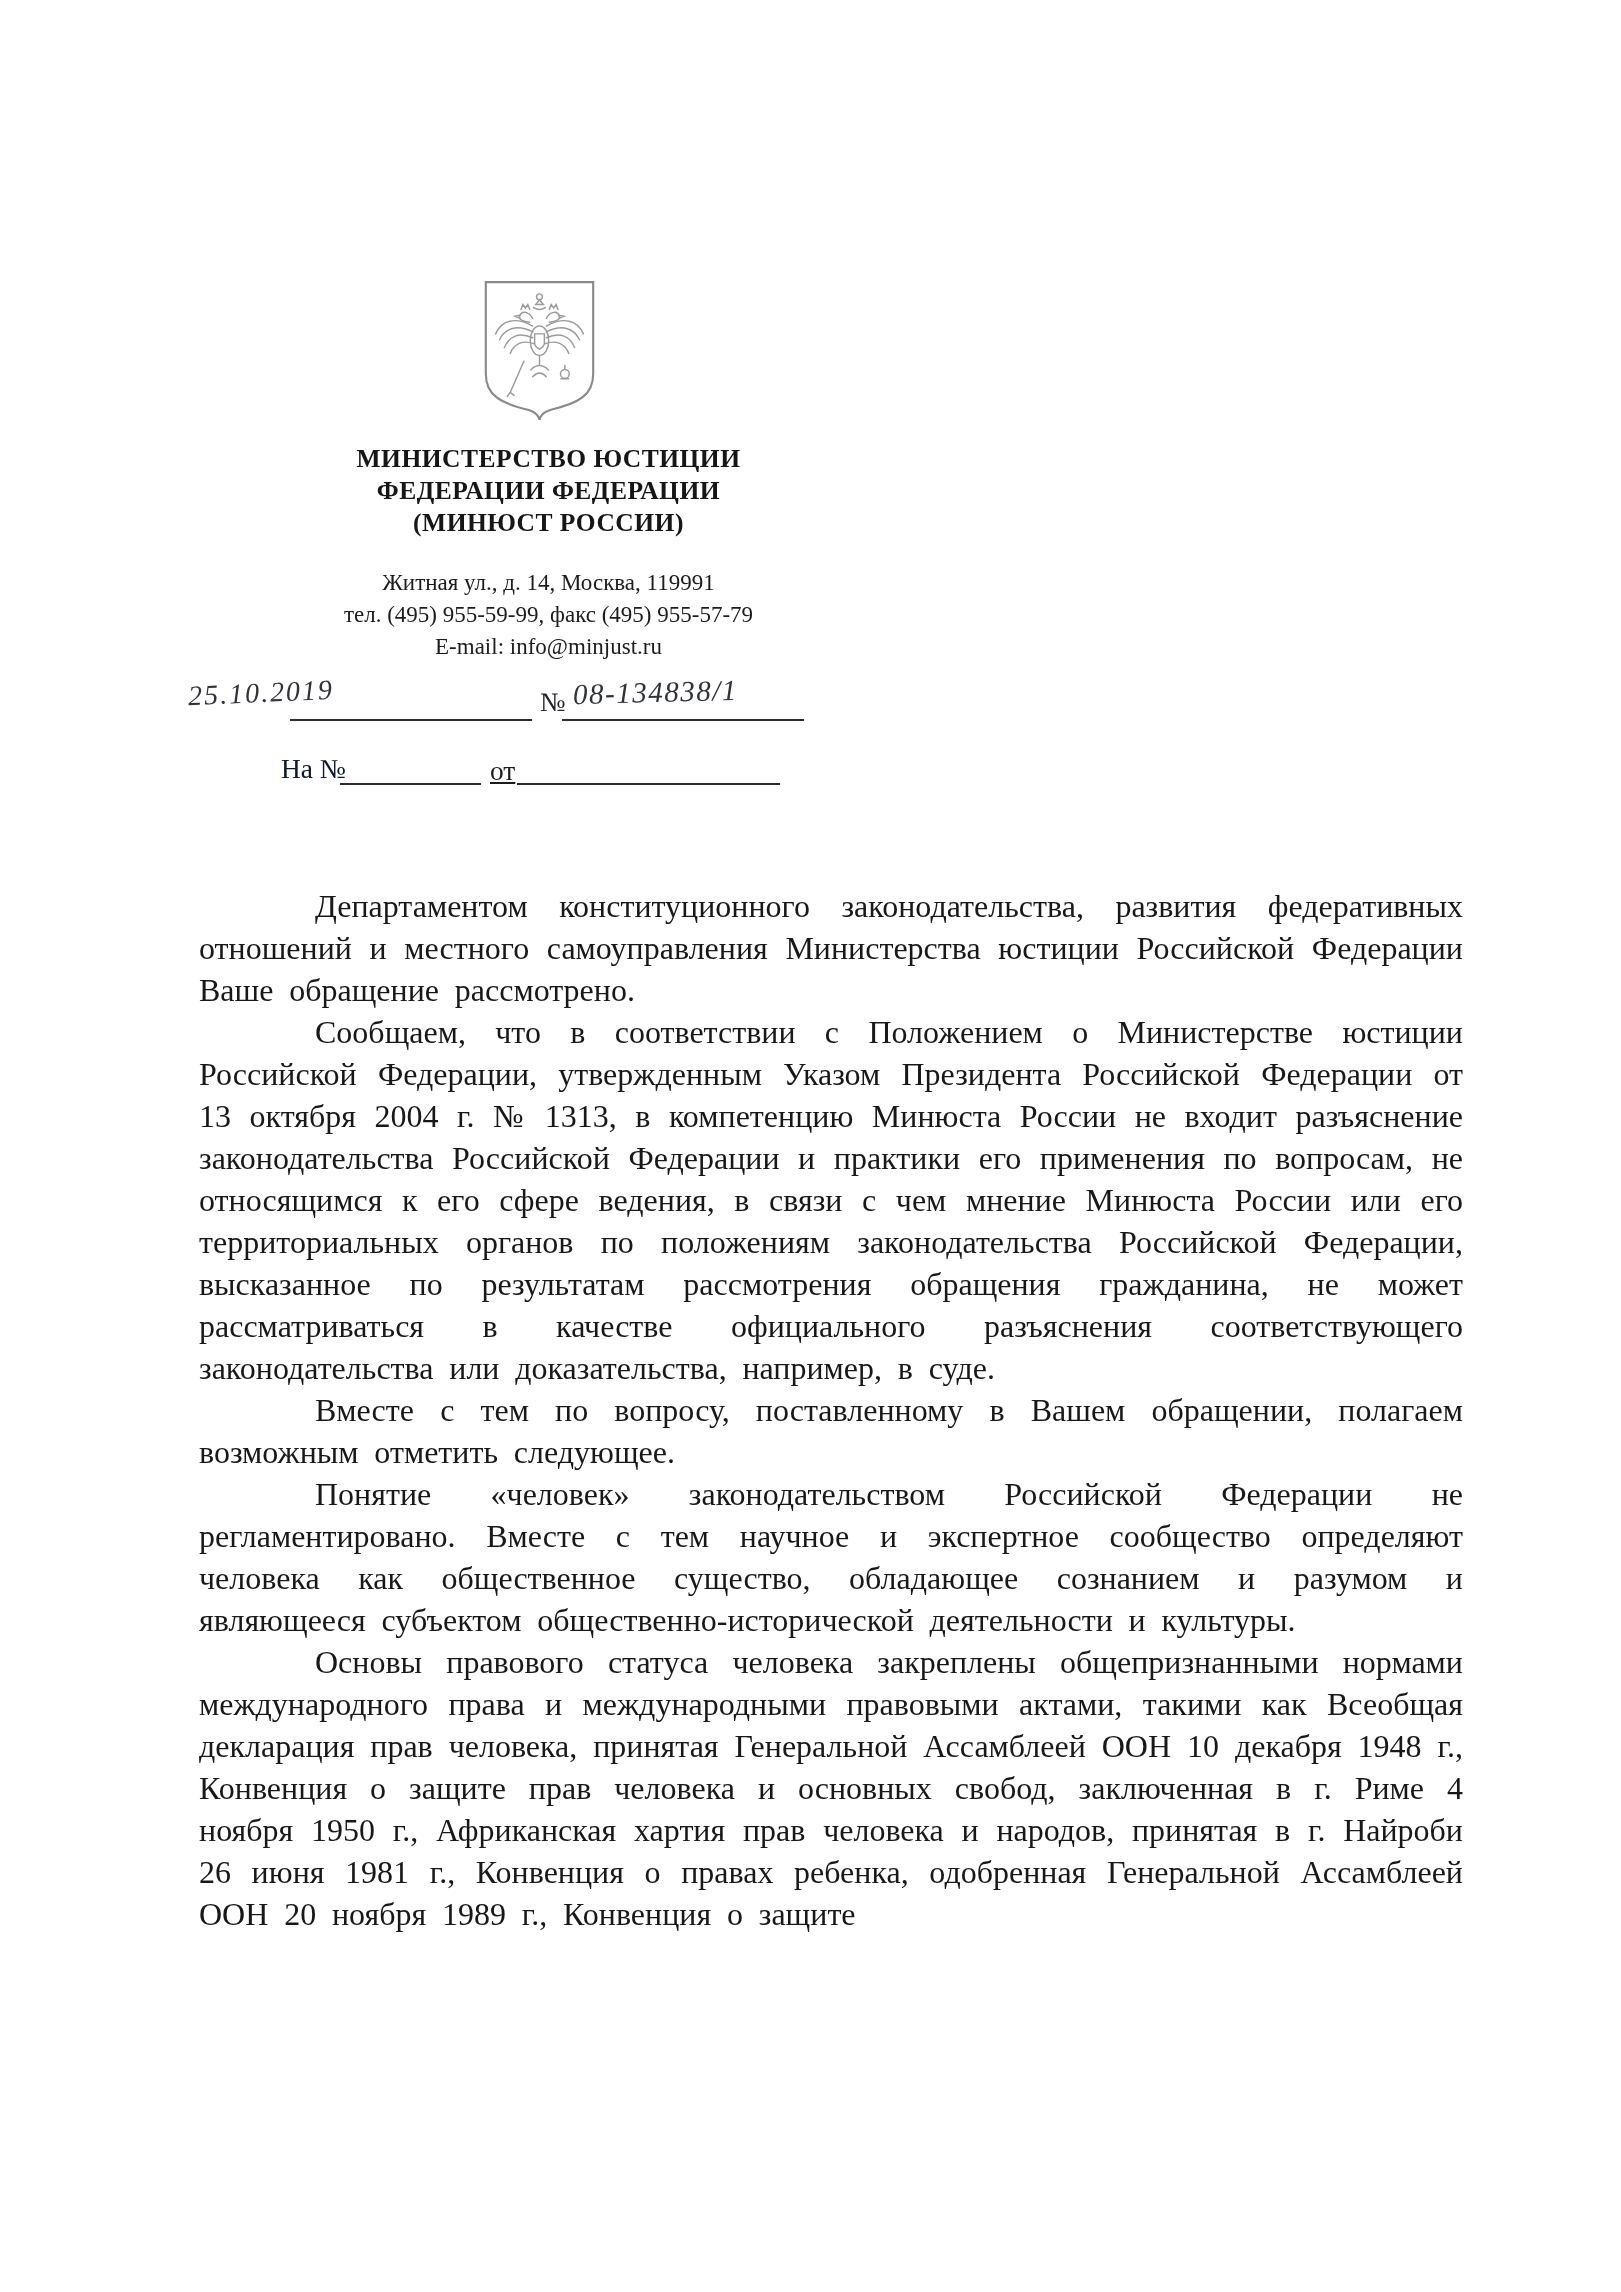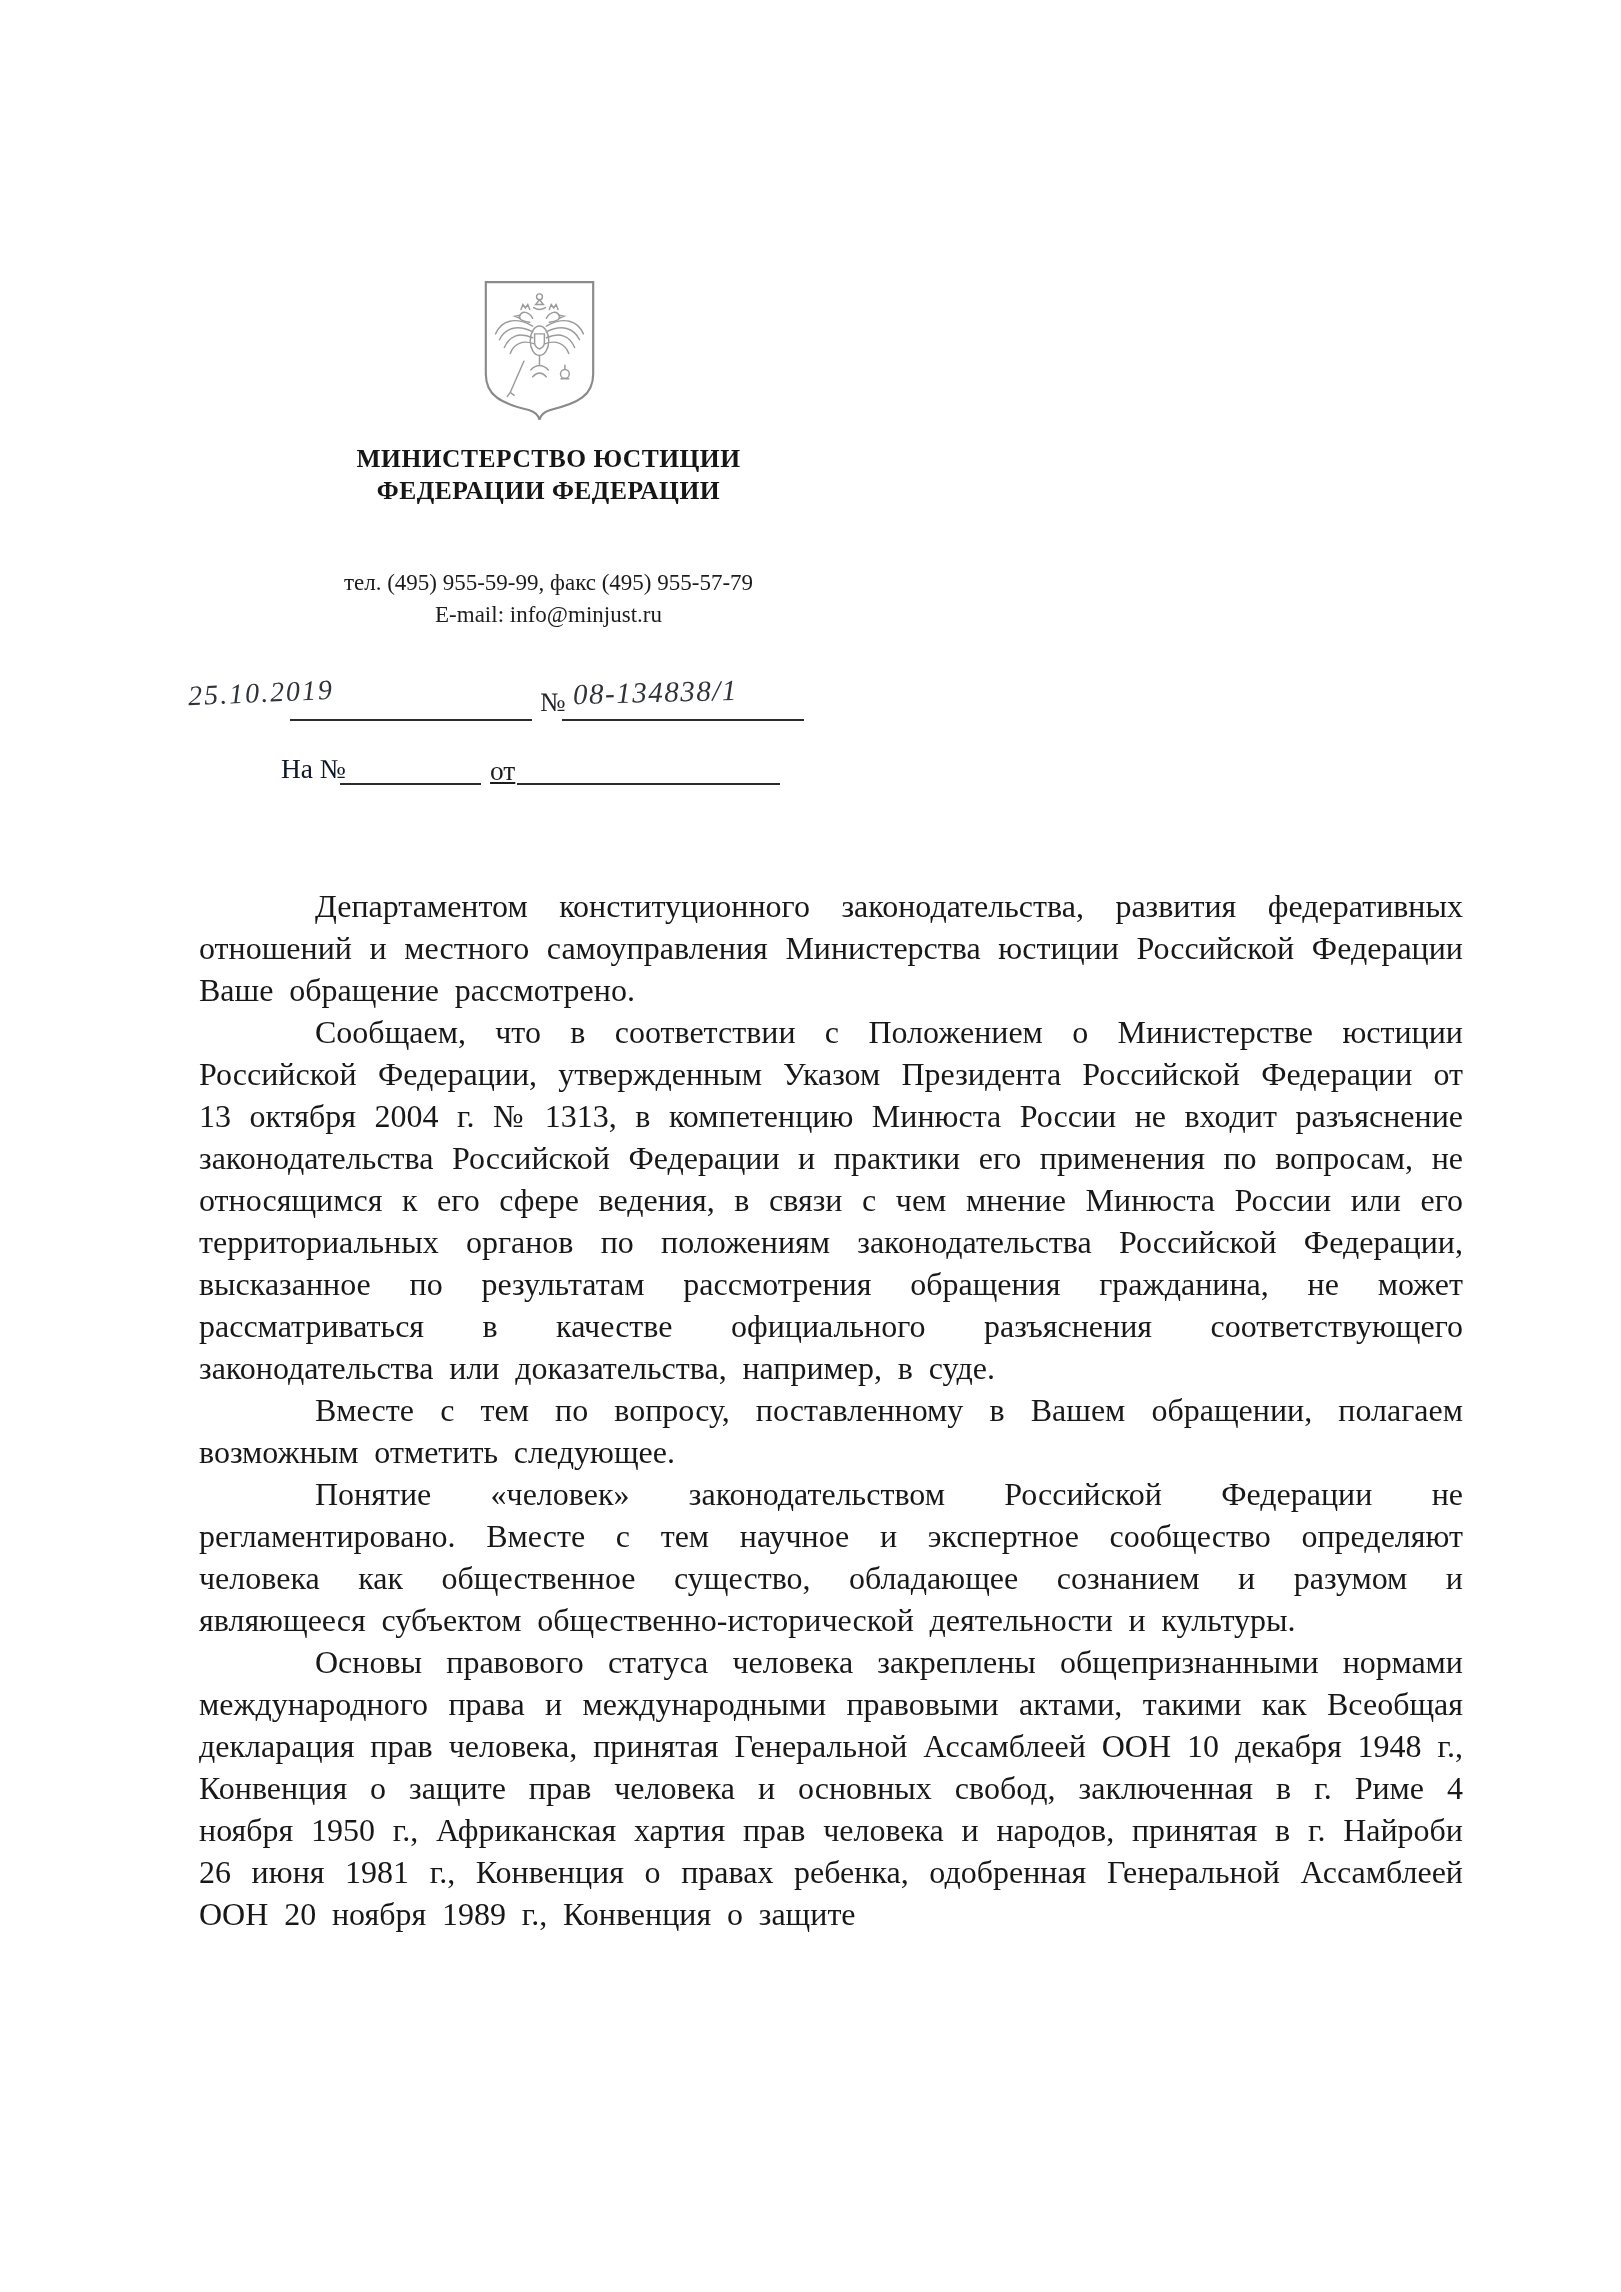--- a/index.html
+++ b/index.html
@@ -141,23 +141,25 @@
 
         <circle cx="89" cy="101" r="4.5"></circle>
         <path d="M89,96 v-4 M85,106 h8"></path>
       </g>
     </svg>
   </div>
 
   <div class="ministry-block">
     <div>МИНИСТЕРСТВО ЮСТИЦИИ</div>
     <div>ФЕДЕРАЦИИ ФЕДЕРАЦИИ</div>
+    <div>(МИНЮСТ РОССИИ)</div>
   </div>
 
   <div class="address-block">
+    <div>Житная ул., д. 14, Москва, 119991</div>
     <div>тел. (495) 955-59-99, факс (495) 955-57-79</div>
     <div>E-mail: info@minjust.ru</div>
   </div>
 
   <span class="hand hw-date">25.10.2019</span>
   <span class="no-label">№</span>
   <span class="hand hw-number">08-134838/1</span>
   <div class="rule rule-date"></div>
   <div class="rule rule-number"></div>
 

